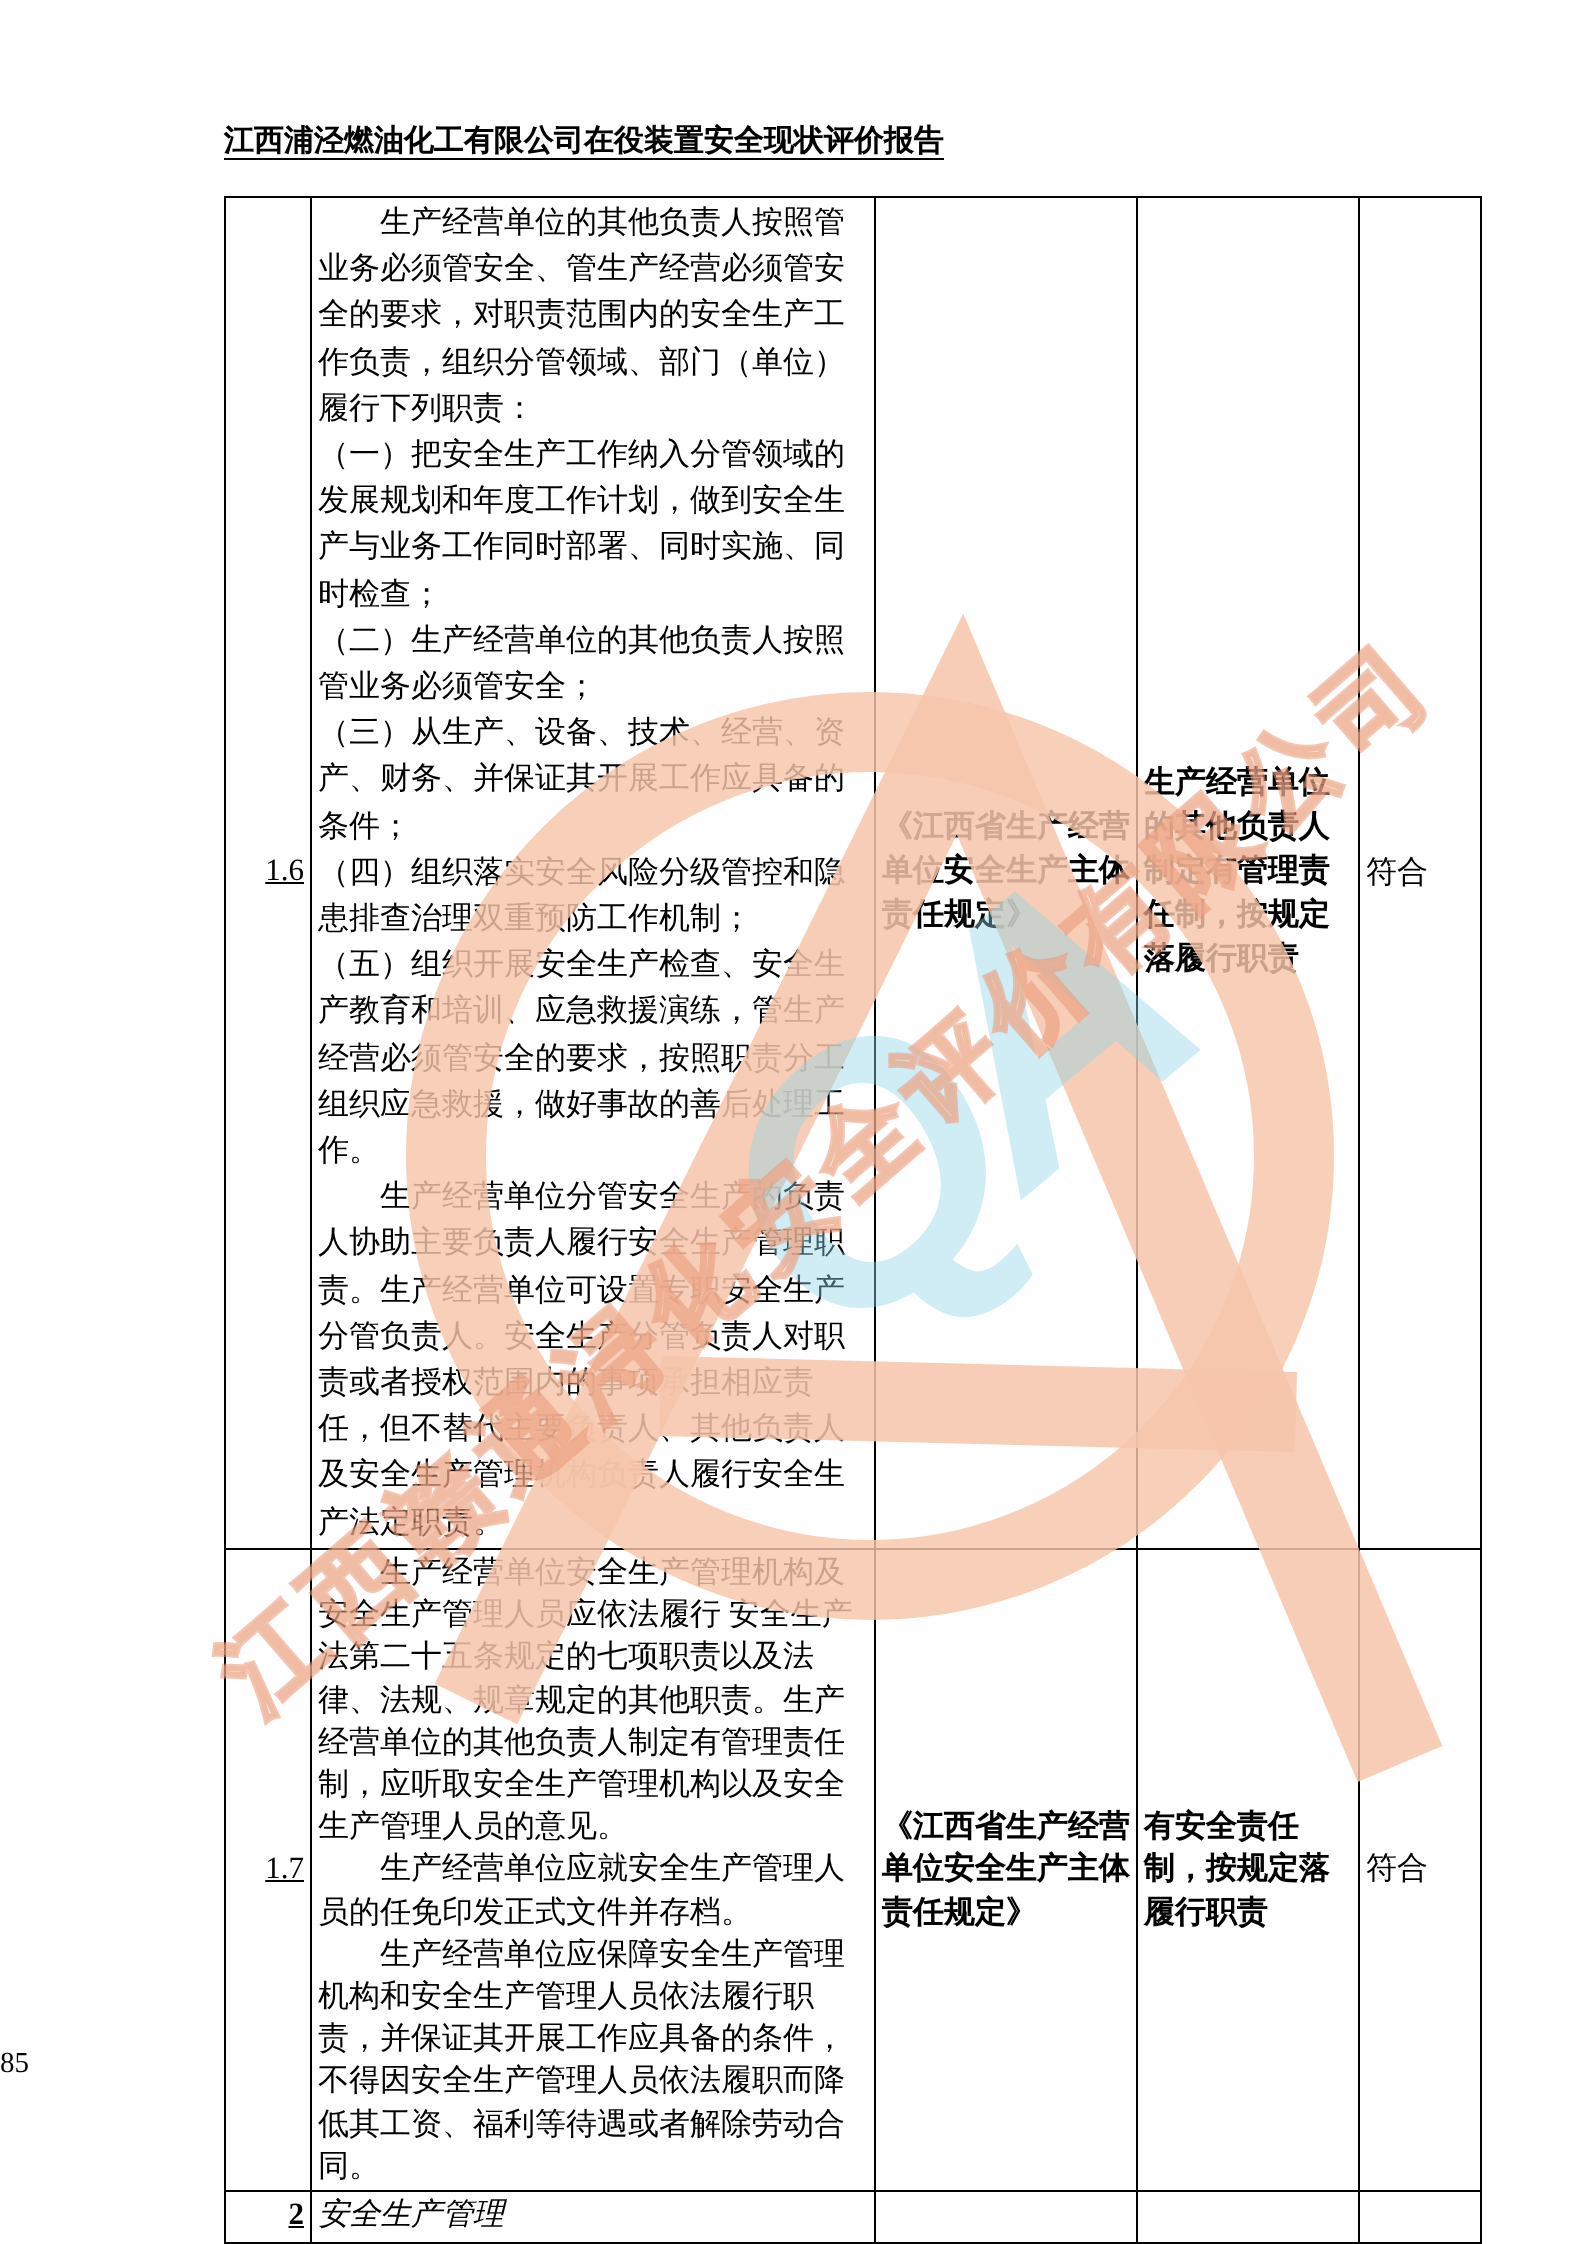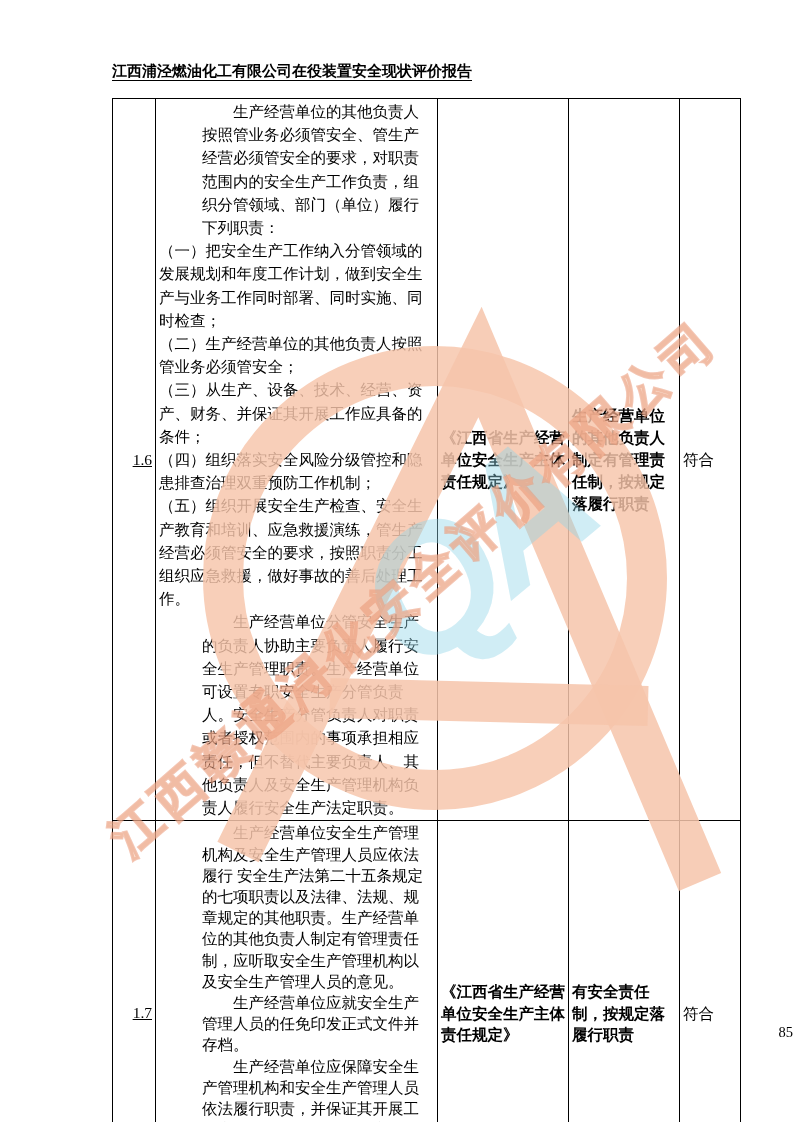--- a/index.html
+++ b/index.html
@@ -21,31 +21,31 @@
     border-collapse:collapse;table-layout:fixed;z-index:1;
   }
   table.eval td{
     border:1.5px solid #000;padding:1px 3px;font-size:15.5px;vertical-align:middle;
     overflow:hidden;
   }
   td.c-no{text-align:right;font-size:15px;text-decoration:underline;}
   td.c-content{vertical-align:top;}
   td.c-basis p, td.c-status p{line-height:22px;font-weight:bold;}
   p{margin:0;line-height:23.2px;}
-  .indent{text-indent:2em;margin-left:43px;}
+  .indent{text-indent:2em;}
   tr.r16{height:496px;}
   tr.r17{height:277px;}
   tr.r17 p{line-height:21.2px;}
   tr.r2{height:26px;}
   tr.r2 td.c-no{font-weight:bold;}
-  tr.r2 p{line-height:22px;}
+  tr.r2 p{line-height:22px;font-style:italic;}
   tr.r21{height:84px;}
   
   .footer{
-    position:absolute;left:0;top:1024px;width:793px;text-align:right;
+    position:absolute;left:0;top:1024px;width:793px;text-align:left;
     font-size:14.5px;
   }
   
   .watermark{position:absolute;inset:0;z-index:5;pointer-events:none;}
   .wm-svg{position:absolute;left:0;top:0;}
   .wm-text{
     position:absolute;left:118px;top:812px;width:980px;
     transform:rotate(-41deg);transform-origin:0 50%;
     font-family:"Liberation Sans","DejaVu Sans",sans-serif;
     font-weight:bold;font-size:50px;letter-spacing:6px;white-space:nowrap;

